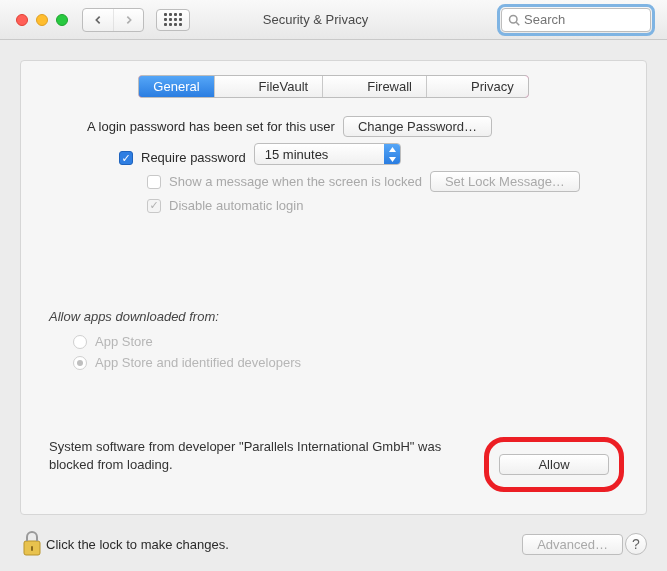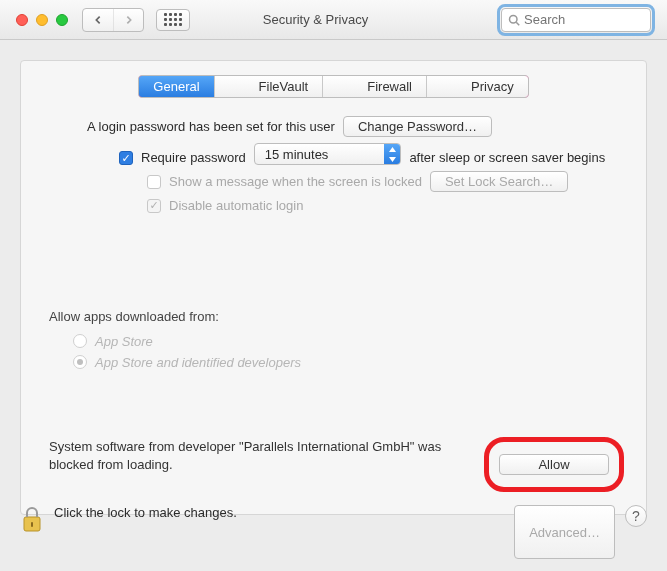--- a/index.html
+++ b/index.html
@@ -157,23 +157,23 @@
   }
   .mac-popup .stepper span {
     flex: 1; display: flex; align-items: center; justify-content: center;
   }
   .mac-popup .stepper svg { width: 7px; height: 5px; }
 
   .section2 {
     position: absolute;
     left: 28px; right: 28px; top: 248px;
   }
-  .section2 h4 { font-weight: normal; font-size: 13px; margin-bottom: 10px; color: #444; }
-
-  .radio-row { display: flex; gap: 8px; margin-left: 24px; margin-bottom: 6px; color: #b6b6b6; font-style: italic; }
+  .section2 h4 { font-weight: normal; font-size: 13px; margin-bottom: 10px; color: #444; font-style: italic; }
+
+  .radio-row { display: flex; align-items: center; gap: 8px; margin-left: 24px; margin-bottom: 6px; color: #b6b6b6; }
   .mac-radio {
     width: 14px; height: 14px; border-radius: 50%;
     border: 1px solid #cfcfcf; background: #fff;
     display: inline-flex; align-items: center; justify-content: center; flex: none;
   }
   .mac-radio.selected::after {
     content: ""; width: 6px; height: 6px; border-radius: 50%; background: #bfbfbf;
   }
 
   .blocked {
@@ -186,25 +186,25 @@
   .blocked .allow-wrap {
     border: 5px solid #EC1E24;
     border-radius: 20px;
     padding: 12px 10px;
   }
   .blocked button.mac-button { min-width: 110px; }
 
   
   .footer {
     position: absolute;
-    left: 0; right: 0; bottom: 12px;
+    left: 0; right: 0; bottom: 0;
     height: 54px;
-    display: flex; 
+    display: flex; align-items: center;
     padding: 0 20px;
-    gap: 10px;
+    gap: 2px;
   }
   .lock-icon svg { width: 24px; height: 28px; }
   .footer .spacer { flex: 1; }
   .help {
     width: 22px; height: 22px; border-radius: 50%;
     border: 1px solid #bdbdbd;
     background: linear-gradient(#ffffff,#f0f0f0);
     color: #636363;
     display: flex; align-items: center; justify-content: center;
     font-size: 14px;
@@ -290,27 +290,26 @@
                 <polyline points="0,5 3.5,0 7,5" fill="#fff"></polyline>
               </svg>
             </span>
           <span>
               <svg viewBox="0 0 7 5">
                 <polyline points="0,0 3.5,5 7,0" fill="#fff"></polyline>
               </svg>
             </span>
         </span>
       </span>
-      <span>after sleep or screen saver begins</span>
     </div>
 
     <div class="row disabled" style="margin-left:16px;">
       <span class="mac-checkbox cb-off"></span>
       <span>Show a message when the screen is locked</span>
-      <button class="mac-button" disabled="">Set Lock Search…</button>
+      <button class="mac-button" disabled="">Set Lock Message…</button>
     </div>
 
     <div class="row disabled" style="margin-left:16px;">
       <span class="mac-checkbox cb-off ticked"></span>
       <span>Disable automatic login</span>
     </div>
   </div>
 
   <div class="section2">
     <h4>Allow apps downloaded from:</h4>

